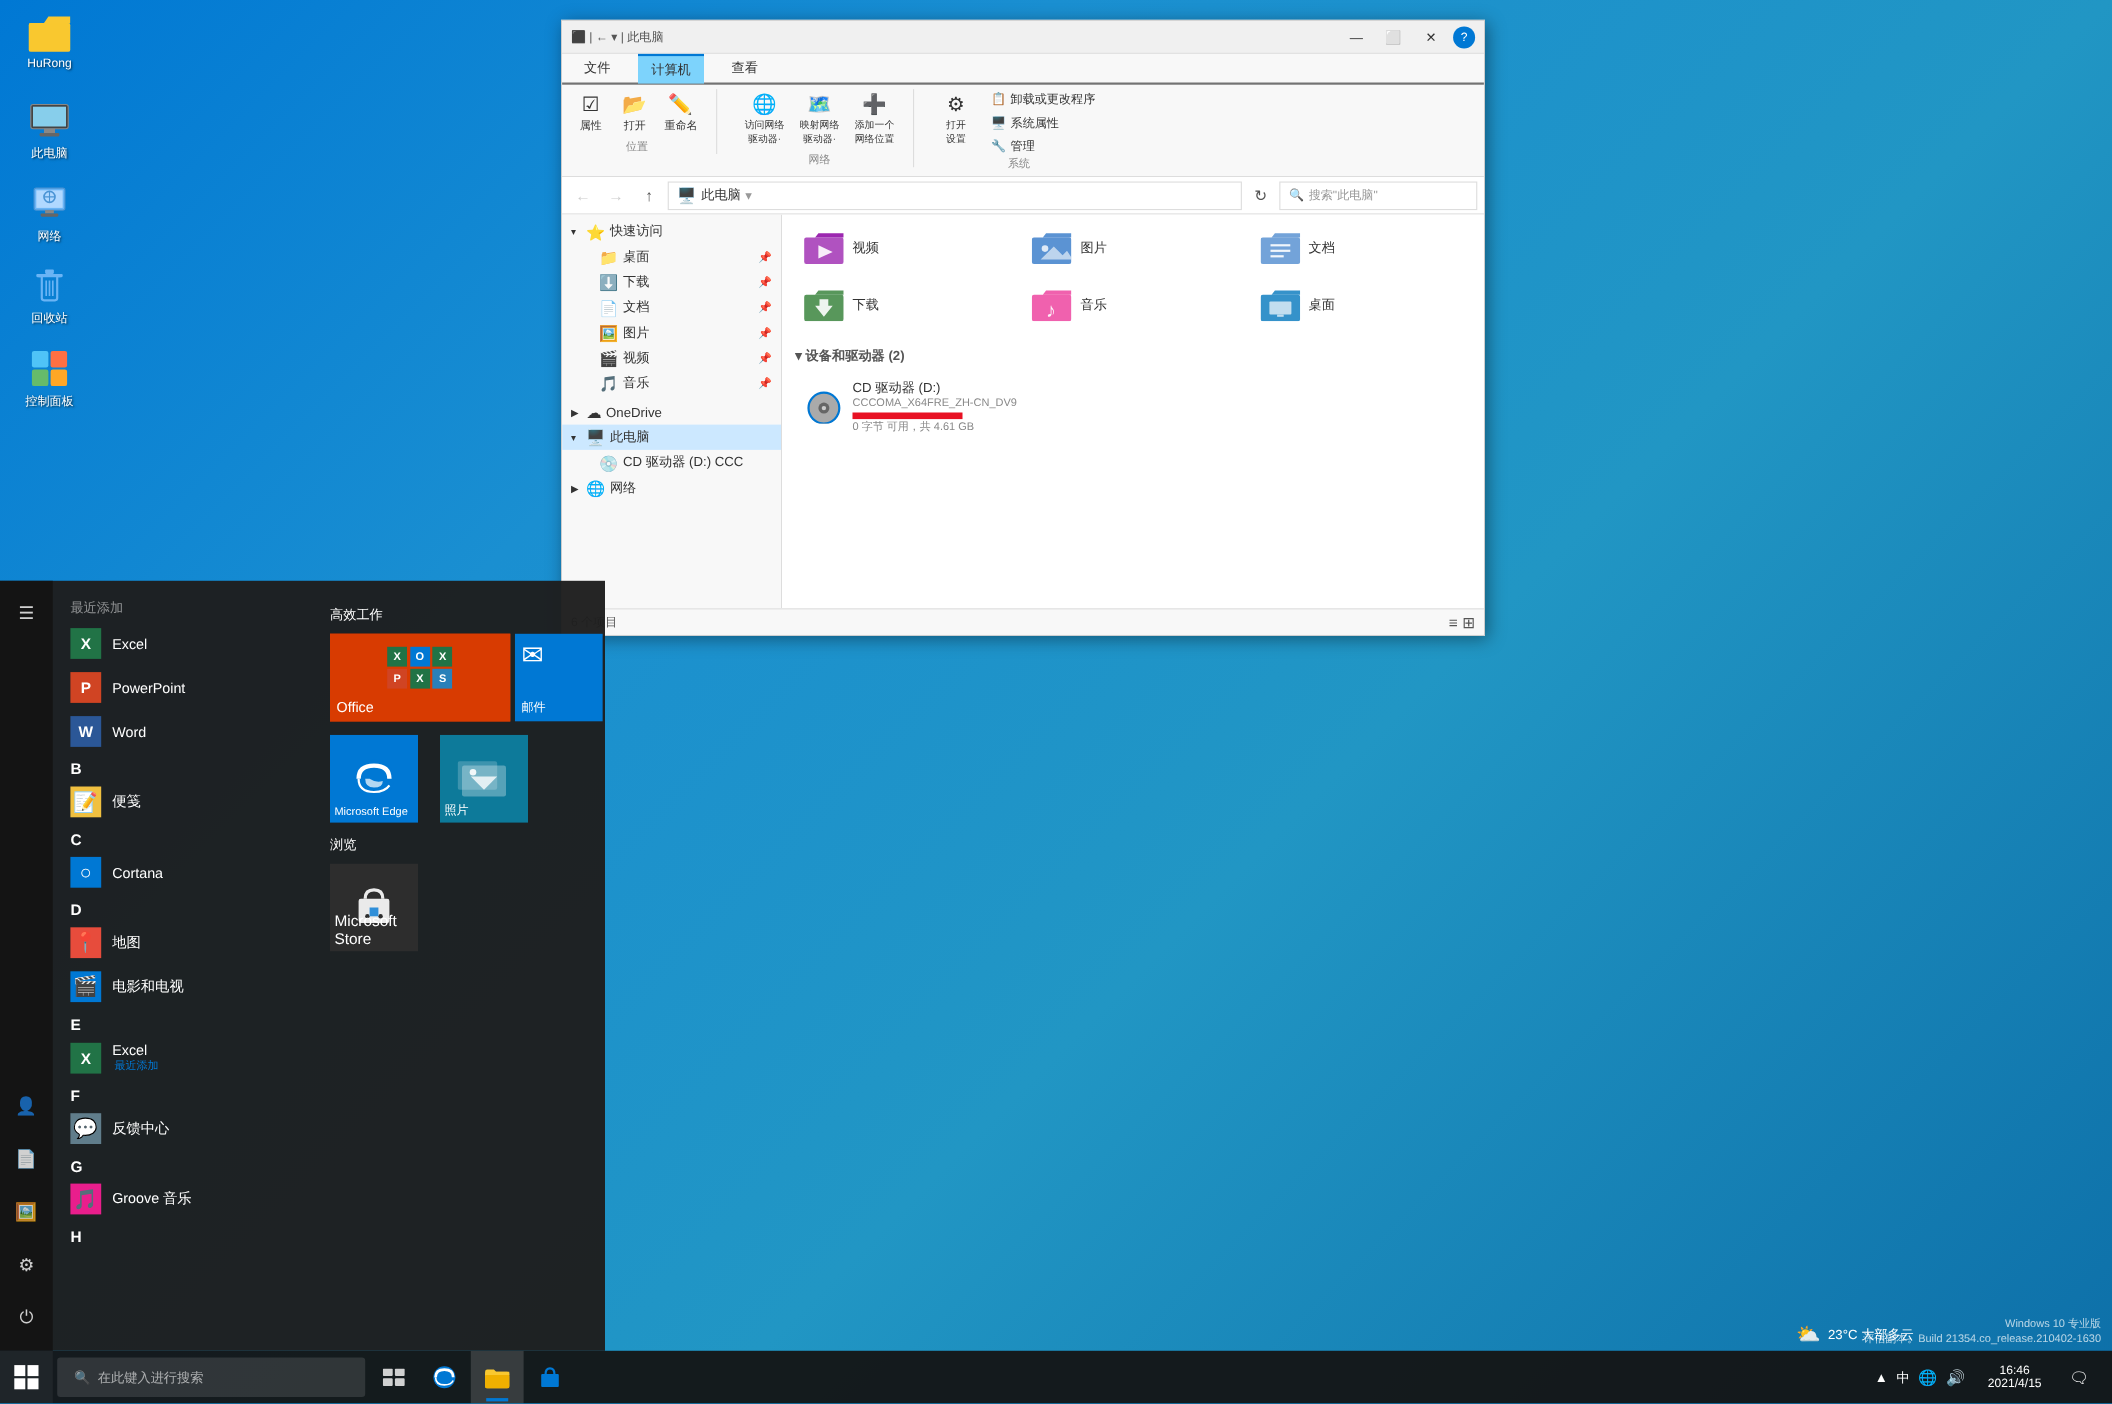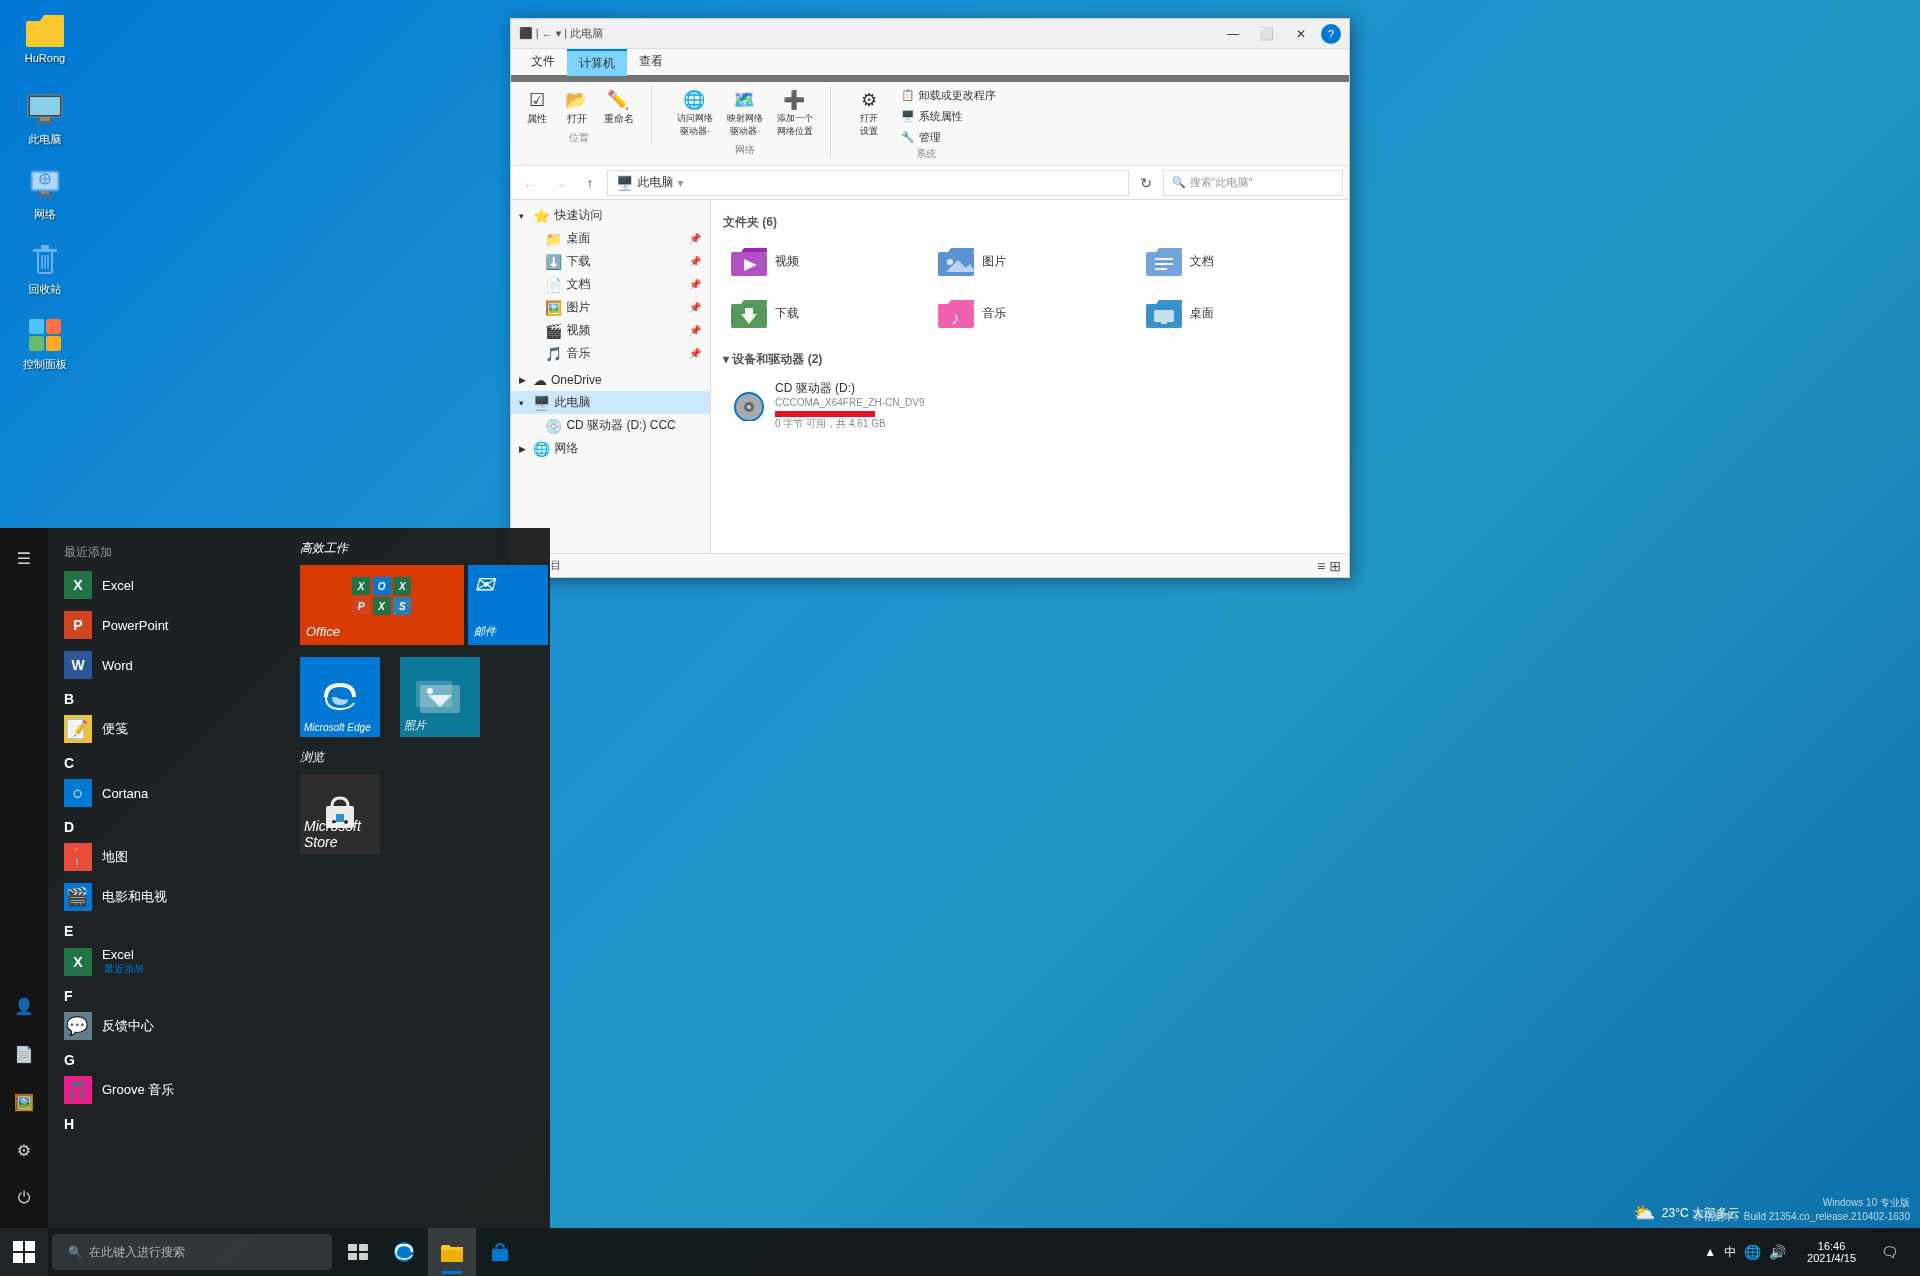--- a/index.html
+++ b/index.html
@@ -238,24 +238,23 @@
     .letter-divider {
       padding: 6px 16px 2px;
       color: white;
       font-size: 14px;
       font-weight: bold;
     }
 
     
     .start-tiles {
       flex: 1;
-      padding: 8px 12px;
+      padding: 19px 12px;
       overflow-y: auto;
       scrollbar-width: none;
-      font-style: italic;
     }
     .start-tiles::-webkit-scrollbar { display: none; }
 
     .tiles-section-title {
       color: white;
       font-size: 12px;
       margin-bottom: 8px;
       margin-top: 4px;
     }
 
@@ -335,23 +334,23 @@
     }
 
     
     .fe-ribbon {
       background: #f8f8f8;
       border-bottom: 1px solid #ddd;
       flex-shrink: 0;
     }
     .fe-tabs {
       display: flex;
-      gap: 0;
+      gap: 13px;
       padding: 0 8px;
-      border-bottom: 7px solid #737373;
+      border-bottom: 2px solid #737373;
     }
     .fe-tab {
       padding: 4px 12px;
       font-size: 12px;
       cursor: pointer;
       color: #333;
     }
     .fe-tab.active {
       background: #7dd3fc;
       border-top: 2px solid #0078d4;
@@ -855,23 +854,20 @@
       </div>
       <div class="fe-tree-item">
         <span class="arrow">▶</span>
         <span class="tree-icon">🌐</span>
         <span class="tree-label">网络</span>
       </div>
     </div>
 
     <div class="fe-content">
 
-      <div class="fe-section-header">
-        <span style="color:#555;font-size:12px;font-weight:bold">文件夹 (6)</span>
-      </div>
 
       <div class="fe-files-grid">
 
         <div class="fe-file-item">
           <div class="fe-file-icon">
             <svg width="36" height="30" viewBox="0 0 36 30">
               <rect x="0" y="6" width="36" height="24" rx="2" fill="#9c27b0" opacity="0.8"></rect>
               <polygon points="0,6 10,6 13,2 36,2 36,6" fill="#9c27b0"></polygon>
               <polygon points="13,13 26,19 13,25" fill="white" opacity="0.9"></polygon>
             </svg>

